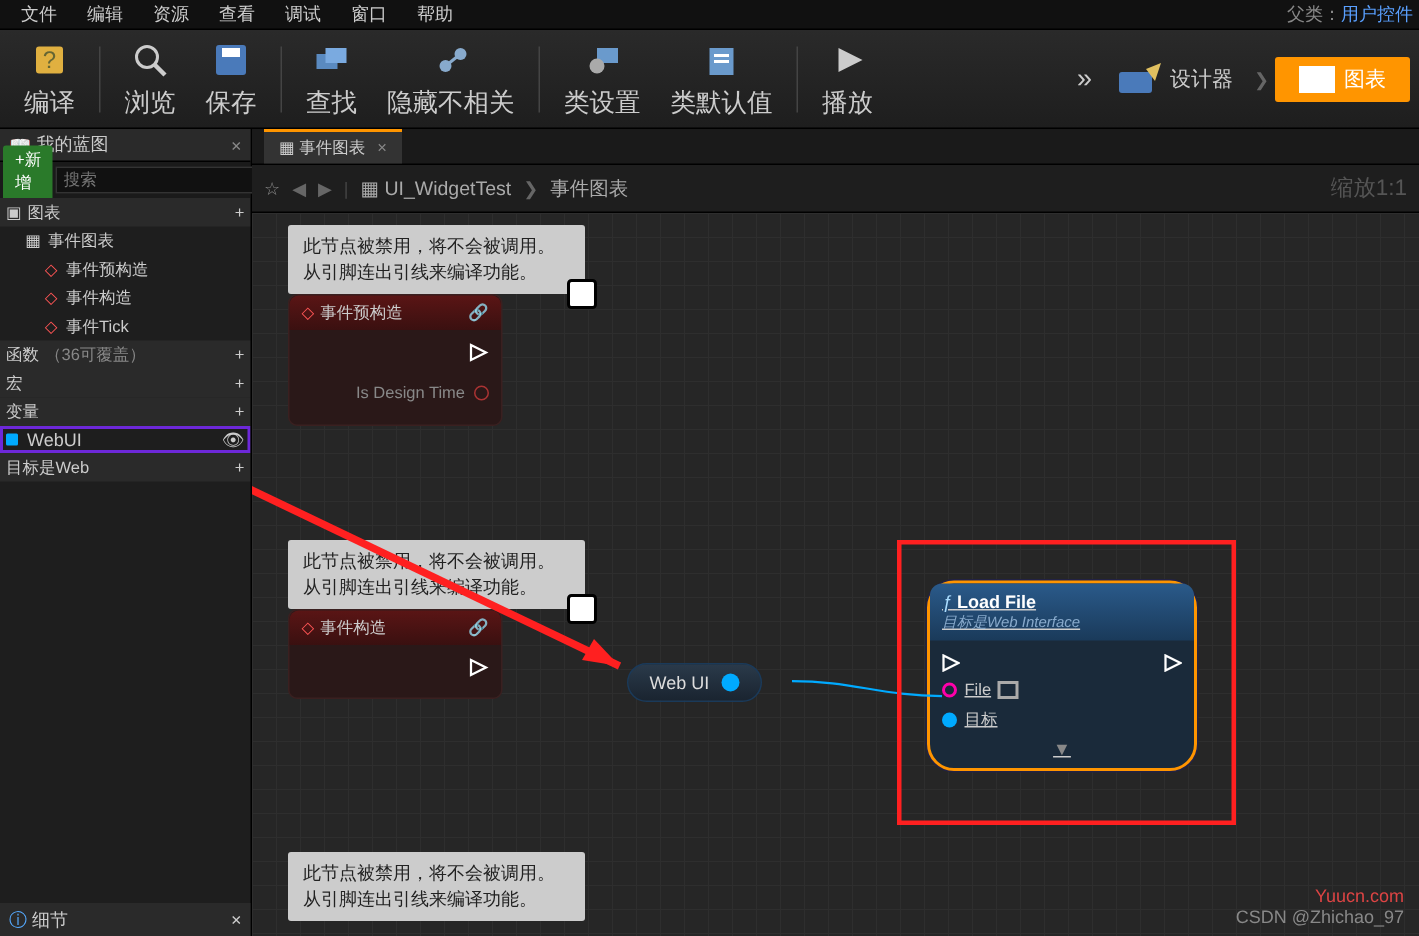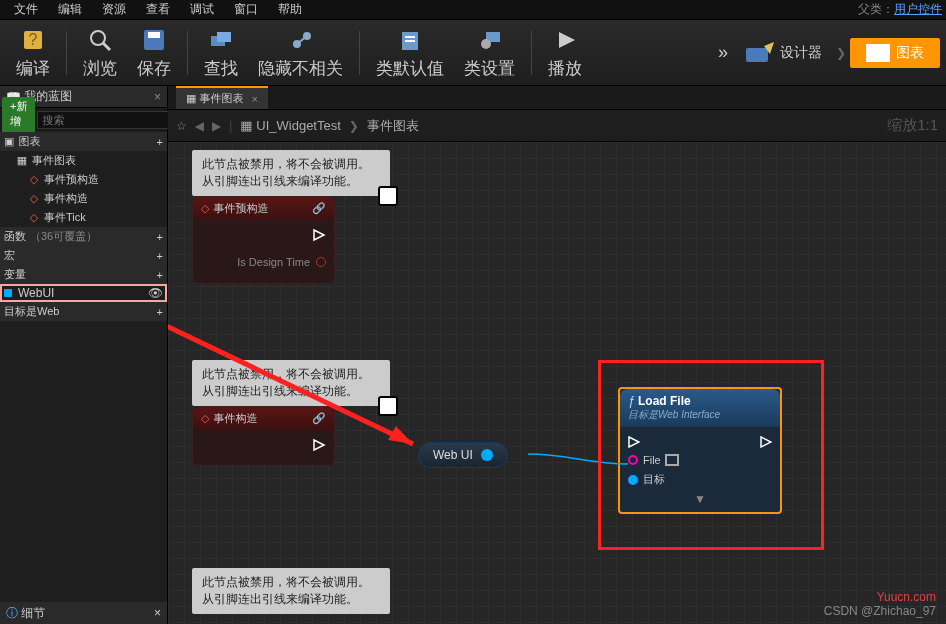--- a/index.html
+++ b/index.html
@@ -3,21 +3,21 @@
 <meta charset="utf-8">
 <style>
 * { margin: 0; padding: 0; box-sizing: border-box; font-family: "Microsoft YaHei", sans-serif; }
 body { background: #1a1a1a; color: #ccc; width: 946px; height: 624px; overflow: hidden; position: relative; font-size: 12px; }
 
 
 .menubar { height: 20px; background: #111; display: flex; align-items: center; padding: 0 4px; border-bottom: 1px solid #000; }
 .menubar .menu-item { padding: 2px 10px; cursor: pointer; }
 .menubar .spacer { flex: 1; }
 .parent-class { color: #888; }
-.parent-class .link { color: #5aa0ff; text-decoration: underline; cursor: pointer; }
+.parent-class .link { color: #5aa0ff; cursor: pointer; }
 
 
 .toolbar { height: 66px; background: linear-gradient(#2a2a2a,#1e1e1e); display: flex; align-items: center; padding: 0 6px; border-bottom: 1px solid #000; }
 .tool-btn { display: flex; flex-direction: column; align-items: center; padding: 4px 10px; cursor: pointer; }
 .tool-icon { width: 30px; height: 30px; display: flex; align-items: center; justify-content: center; margin-bottom: 2px; }
 .tool-label { font-size: 17px; color: #ccc; }
 .tool-sep { width: 1px; height: 44px; background: #444; margin: 0 6px; }
 .toolbar .spacer { flex: 1; }
 .chev { font-size: 18px; color: #ccc; padding: 0 6px; }
 .designer-btn { display: flex; align-items: center; padding: 4px 10px; cursor: pointer; font-size: 14px; }
@@ -35,21 +35,21 @@
 .panel-toolbar { height: 24px; display: flex; align-items: center; padding: 2px; gap: 2px; background: #1a1a1a; }
 .add-btn { background: #2a7a2a; color: #fff; padding: 2px 8px; border-radius: 2px; cursor: pointer; font-size: 11px; }
 .search-box { flex: 1; background: #111; border: 1px solid #333; padding: 2px 4px; color: #888; font-size: 11px; }
 .eye-i { width: 16px; height: 16px; display:flex; align-items:center; justify-content:center; cursor:pointer; }
 
 .section-h { background: #2a2a2a; padding: 2px 4px; display: flex; align-items: center; font-size: 11px; color: #ccc; }
 .section-h .plus { margin-left: auto; cursor: pointer; }
 .tree-item { padding: 2px 4px 2px 16px; display: flex; align-items: center; font-size: 11px; cursor: pointer; }
 .tree-item.sub { padding-left: 28px; }
 .ti-icon { width: 12px; height: 12px; margin-right: 4px; display: inline-flex; align-items:center; justify-content:center; }
-.webui-row { border: 2px solid #fca5a5; padding: 0 2px; display: flex; align-items: center; }
+.webui-row { border: 2px solid #6d28d9; padding: 0 2px; display: flex; align-items: center; }
 .webui-row .dot { width: 8px; height: 8px; background: #0af; margin-right: 6px; border-radius: 1px; }
 .webui-row .eye { margin-left: auto; }
 
 .details-tab { margin-top: auto; height: 22px; background: #2a2a2a; display: flex; align-items: center; padding: 0 6px; }
 .left-body { flex: 1; overflow: hidden; }
 
 
 .graph-wrap { flex: 1; display: flex; flex-direction: column; background: #262626; position: relative; }
 .graph-tabs { height: 24px; background: #1a1a1a; display: flex; align-items: flex-end; border-bottom: 1px solid #000; padding-left: 8px; }
 .graph-tab { background: #333; padding: 3px 10px; border-top: 2px solid #ff9500; display: flex; align-items: center; font-size: 11px; cursor: pointer; }
@@ -72,21 +72,21 @@
 .event-node .hdr { background: linear-gradient(#5a1515,#3a1010); padding: 4px 8px; display: flex; align-items: center; border-radius: 6px 6px 0 0; font-size: 11px; }
 .event-node .hdr .ei { color: #ff5555; margin-right: 4px; }
 .event-node .hdr .link-i { margin-left: auto; width: 14px; height: 14px; }
 .event-node .body { padding: 8px; }
 .d-pin { display: flex; align-items: center; font-size: 11px; color: #888; }
 .d-pin .c { width: 10px; height: 10px; border: 1px solid #a33; border-radius: 50%; margin-left: 6px; }
 
 .webui-node { position: absolute; background: linear-gradient(#2a3a4a,#1a2430); border: 1px solid #1a3a5a; border-radius: 14px; padding: 5px 14px; display: flex; align-items: center; font-size: 12px; color: #ddd; }
 .webui-node .out-dot { width: 12px; height: 12px; background: #0af; border-radius: 50%; margin-left: 8px; }
 
-.load-node { position: absolute; background: #1a2a3a; border: 2px solid #ff9500; border-radius: 4px; width: 164px; box-shadow: 0 0 0 1px #224; }
+.load-node { position: absolute; background: #1a2a3a; border: 2px solid #ff9500; border-radius: 18px; width: 180px; box-shadow: 0 0 0 1px #224; text-decoration: underline; }
 .load-node .hdr { background: linear-gradient(#2a5a8a,#1a3a5a); padding: 5px 8px; border-radius: 8px 8px 0 0; }
 .load-node .hdr .t { font-weight: bold; color: #fff; font-size: 12px; }
 .load-node .hdr .s { color: #8ac; font-size: 10px; font-style: italic; }
 .load-node .body { padding: 6px 8px; }
 .load-node .row { display: flex; align-items: center; padding: 3px 0; font-size: 11px; }
 .load-node .row .r { margin-left: auto; }
 .pin-dot { width: 10px; height: 10px; border-radius: 50%; margin-right: 5px; }
 .pin-dot.blue { background: #0af; }
 .pin-dot.pink { border: 2px solid #f0a; }
 .file-box { width: 14px; height: 12px; border: 2px solid #aaa; margin-left: 4px; }
@@ -164,35 +164,35 @@
           <circle cx="20" cy="10" r="4" fill="#8ac"></circle>
           <line x1="10" y1="18" x2="20" y2="10" stroke="#8ac" stroke-width="2"></line>
         </svg>
       </div>
     <div class="tool-label">隐藏不相关</div>
   </div>
   <div class="tool-sep"></div>
   <div class="tool-btn">
     <div class="tool-icon">
         <svg width="28" height="28">
+          <rect x="10" y="6" width="14" height="10" fill="#6a9acc"></rect>
+          <circle cx="10" cy="18" r="5" fill="#aaa"></circle>
+        </svg>
+      </div>
+    <div class="tool-label">类设置</div>
+  </div>
+  <div class="tool-btn">
+    <div class="tool-icon">
+        <svg width="28" height="28">
           <rect x="6" y="6" width="16" height="18" fill="#6a9acc"></rect>
           <rect x="9" y="10" width="10" height="2" fill="#fff"></rect>
           <rect x="9" y="14" width="10" height="2" fill="#fff"></rect>
         </svg>
       </div>
     <div class="tool-label">类默认值</div>
-  </div>
-  <div class="tool-btn">
-    <div class="tool-icon">
-        <svg width="28" height="28">
-          <rect x="10" y="6" width="14" height="10" fill="#6a9acc"></rect>
-          <circle cx="10" cy="18" r="5" fill="#aaa"></circle>
-        </svg>
-      </div>
-    <div class="tool-label">类设置</div>
   </div>
   <div class="tool-sep"></div>
   <div class="tool-btn">
     <div class="tool-icon">
         <svg width="28" height="28">
           <polygon points="8,6 24,14 8,22" fill="#ccc"></polygon>
         </svg>
       </div>
     <div class="tool-label">播放</div>
   </div>

